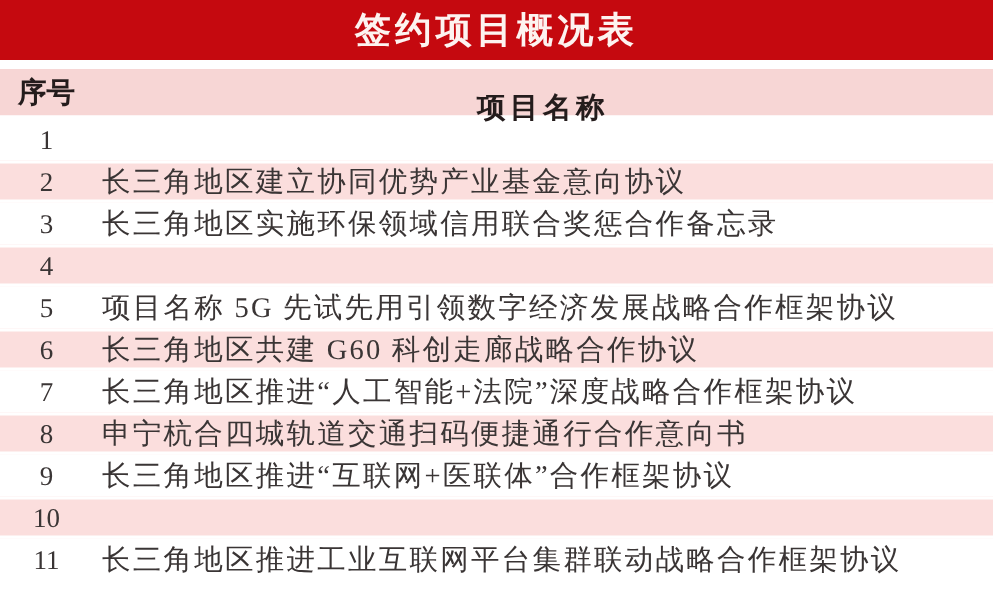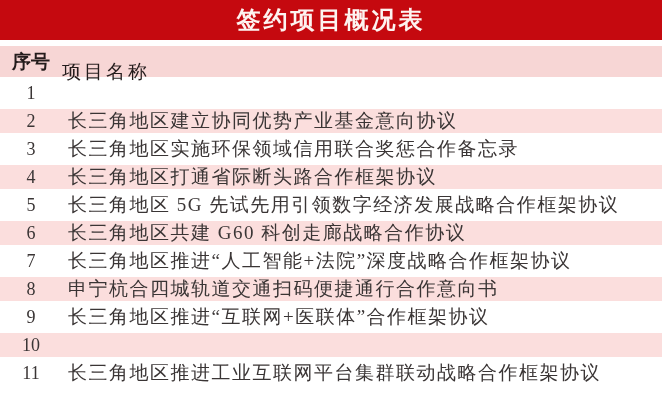--- a/index.html
+++ b/index.html
@@ -68,23 +68,24 @@
     padding-left: 6px;
     white-space: nowrap;
     overflow: hidden;
   }
   .header-row .col-index {
     font-weight: bold;
     font-size: 19px;
     color: var(--header-text);
   }
   .header-row .col-name {
-    font-weight: normal;
+    font-weight: bold;
     font-size: 19px;
     color: var(--header-text);
+    text-align: center;
     letter-spacing: 3px;
     padding-left: 0;
     margin-top: 21px;
   }
   .rows .row {
     height: 28px;
     display: flex;
     align-items: center;
     background: #ffffff;
   }
@@ -114,25 +115,24 @@
       <div class="row">
         <div class="col-index">2</div>
         <div class="col-name">长三角地区建立协同优势产业基金意向协议</div>
       </div>
       <div class="row">
         <div class="col-index">3</div>
         <div class="col-name">长三角地区实施环保领域信用联合奖惩合作备忘录</div>
       </div>
       <div class="row">
         <div class="col-index">4</div>
-        <div class="col-name">长三角地区打通省际断头路合作框架协议</div>
       </div>
       <div class="row">
         <div class="col-index">5</div>
-        <div class="col-name">长三角地区 5G 先试先用引领数字经济发展战略合作框架协议</div>
+        <div class="col-name">项目名称 5G 先试先用引领数字经济发展战略合作框架协议</div>
       </div>
       <div class="row">
         <div class="col-index">6</div>
         <div class="col-name">长三角地区共建 G60 科创走廊战略合作协议</div>
       </div>
       <div class="row">
         <div class="col-index">7</div>
         <div class="col-name">长三角地区推进“人工智能+法院”深度战略合作框架协议</div>
       </div>
       <div class="row">

